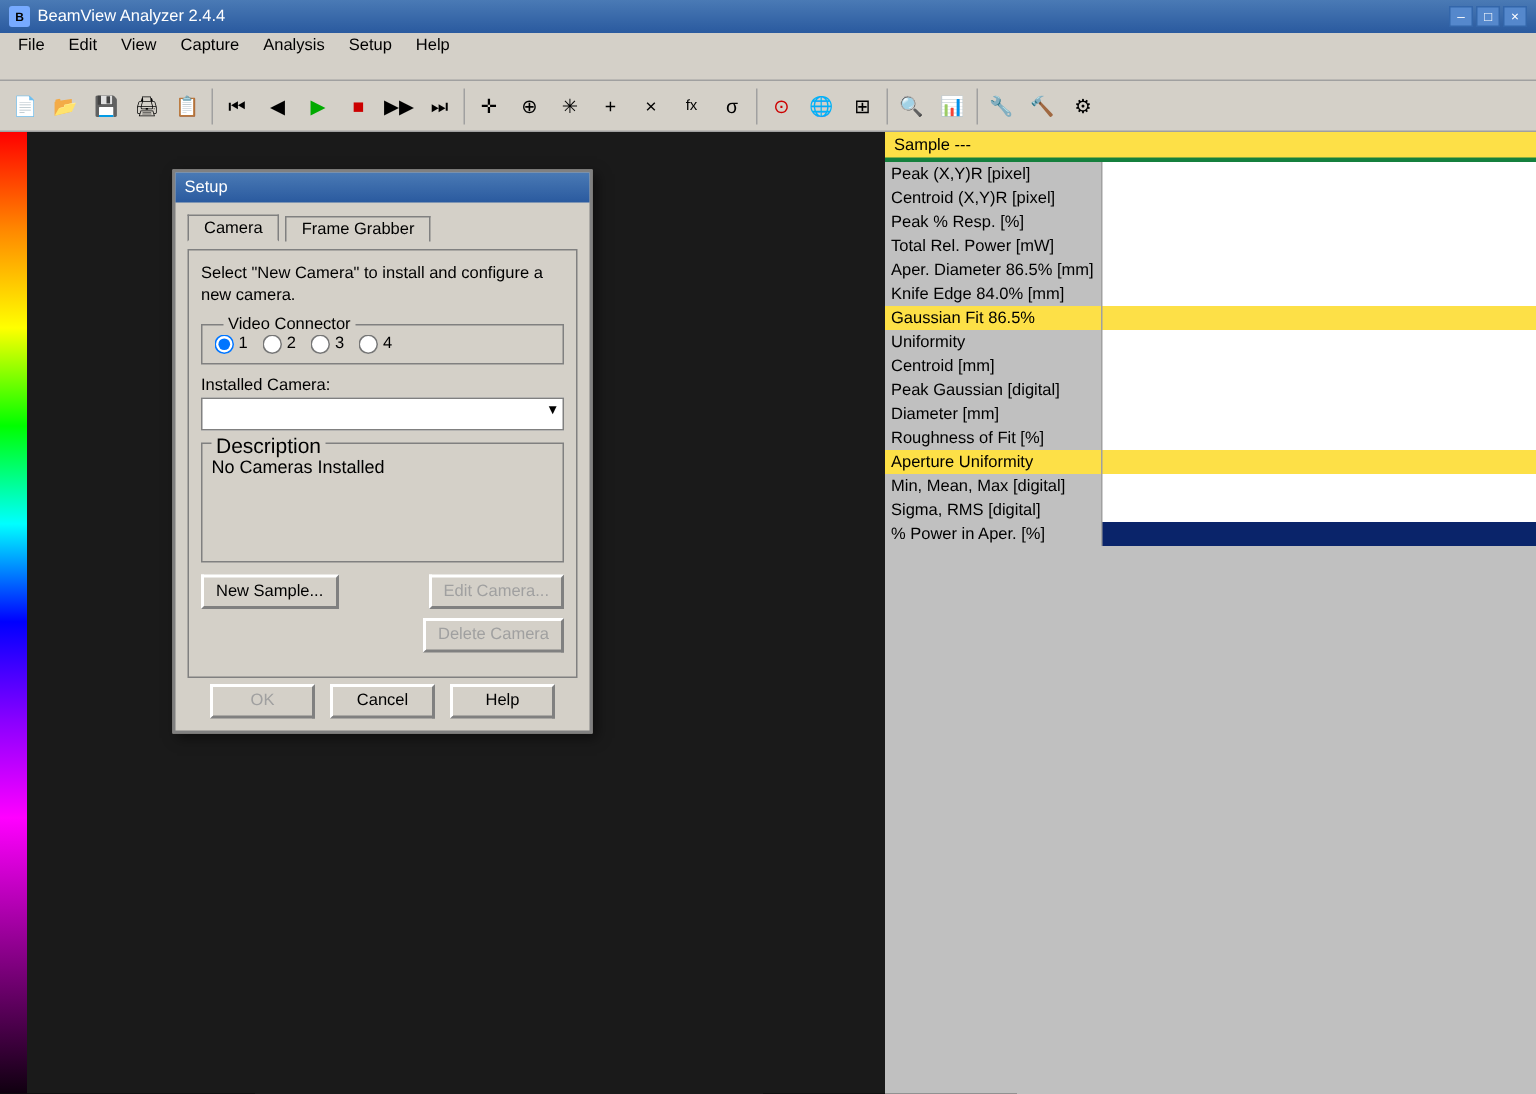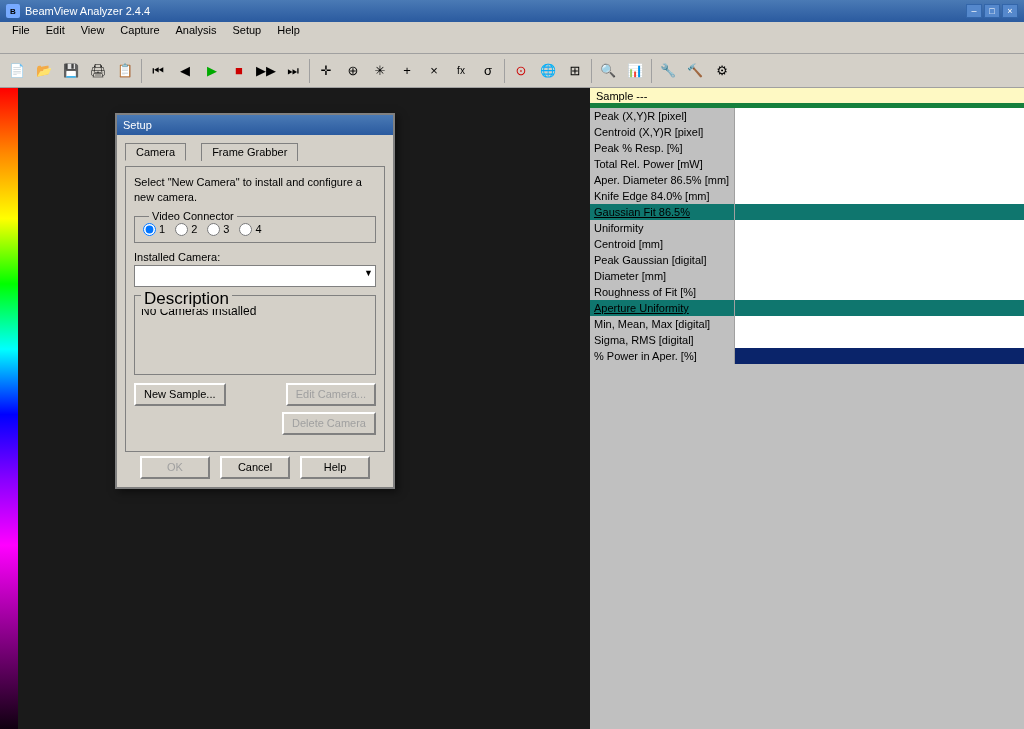--- a/index.html
+++ b/index.html
@@ -136,22 +136,23 @@
       align-items: center;
       padding: 0 6px;
     }
     #setup-dialog .dialog-body {
       padding: 8px;
     }
 
     
     .tab-row {
       display: flex;
-      gap: 15px;
+      gap: 4px;
       margin-bottom: 6px;
+      align-items: flex-end;
     }
     .tab {
       padding: 2px 10px;
       border: 1px solid #808080;
       background: #d4d0c8;
       font-size: 11px;
       cursor: pointer;
       border-bottom: none;
     }
     .tab.active {
@@ -233,21 +234,21 @@
       margin-bottom: 8px;
       min-height: 80px;
       background: #d4d0c8;
       position: relative;
     }
     .desc-box-label {
       position: absolute;
       top: -7px; left: 6px;
       background: #d4d0c8;
       padding: 0 3px;
-      font-size: 17px;
+      font-size: 14px;
       text-align: center;
     }
     .desc-box-text {
       font-size: 12px;
       margin-top: 4px;
       color: #000;
     }
 
     
     .btn-row {
@@ -284,22 +285,22 @@
     
     #right-panel {
       flex: 1;
       background: #c0c0c0;
       display: flex;
       flex-direction: column;
     }
 
     #right-panel .panel-header {
       height: 20px;
-      background: #fef9c3;
-      border-bottom: 5px solid #15803d;
+      background: #fde047;
+      border-bottom: 3px solid #15803d;
       display: flex;
       align-items: center;
       padding: 0 6px;
       font-size: 11px;
     }
 
     
     .data-table {
       width: 100%;
       border-collapse: collapse;
@@ -312,24 +313,23 @@
     }
     .data-table td:first-child {
       width: 144px;
       color: #000;
     }
     .data-table td:last-child {
       background: white;
       border-left: 1px solid #a0a0a0;
     }
     .data-table tr.section-header td {
-      background: #0f766e;
+      background: #fde047;
       font-weight: normal;
       color: #000;
-      text-decoration: underline;
     }
     .data-table tr.selected td:last-child {
       background: #0a246a;
     }
     .data-table tr.selected td:first-child {
       color: #000;
     }
 
     .right-content {
       flex: 1;

